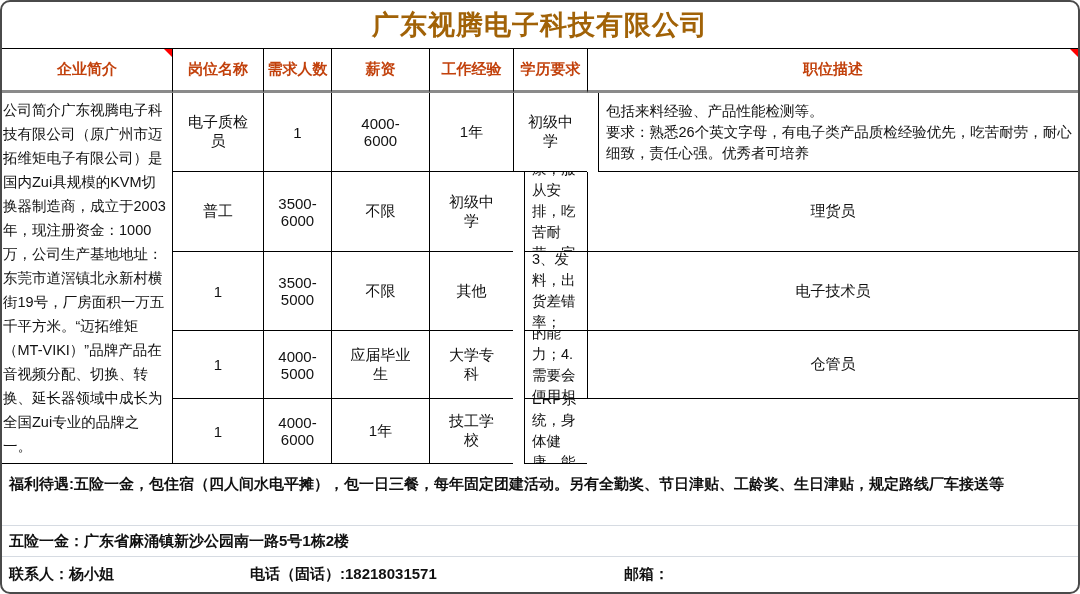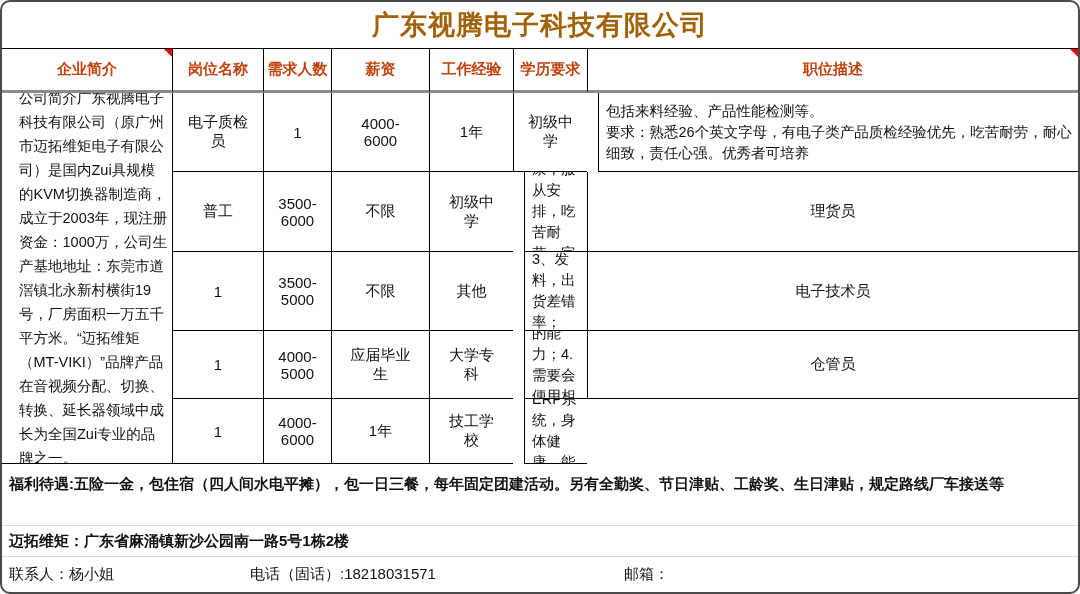--- a/index.html
+++ b/index.html
@@ -46,21 +46,21 @@
   .tri {
     position: absolute; top: 0; right: 0;
     width: 0; height: 0;
     border-left: 8px solid transparent;
     border-top: 8px solid #ff0000;
   }
   .intro-cell {
     grid-column: 1; grid-row: 2 / 7;
     border-bottom: 1px solid #000;
     display: flex; align-items: center;
-    padding: 4px 4px 4px 17px;
+    padding: 4px 4px 4px 1px;
   }
   .intro-text {
     font-size: 14.5px; line-height: 24px;
     white-space: pre-line;
   }
   .jcell {
     border-bottom: 1px solid #000;
     display: flex; align-items: center; justify-content: center;
     font-size: 15px; text-align: center;
     padding: 14px;
@@ -85,21 +85,21 @@
     height: 31px;
     border-bottom: 1px solid #d6dbe2;
     display: flex; align-items: center;
     padding-left: 7px;
     font-size: 15px; font-weight: bold;
   }
   .footer-contact {
     height: 35px;
     display: flex; align-items: center;
     padding-left: 7px;
-    font-size: 15px; font-weight: normal;
+    font-size: 15px; font-weight: bold;
   }
   .contact-name { width: 241px; }
   .contact-phone { width: 374px; }
   .contact-email { flex: 1; }
 </style>
 </head>
 <body>
 
 <div class="page">
 
@@ -184,21 +184,21 @@
       <div class="desc-text">负责仓库进销存的管理工作，会使用ERP系统，身体健康，能吃苦耐劳。熟练操作电脑办公软件。</div>
     </div>
 
   </div>
 
   <div class="footer-benefits">
     <span>福利待遇:五险一金，包住宿（四人间水电平摊），包一日三餐，每年固定团建活动。另有全勤奖、节日津贴、工龄奖、生日津贴，规定路线厂车接送等</span>
   </div>
 
   <div class="footer-address">
-    <span>迈拓维矩：广东省麻涌镇新沙公园南一路5号1栋2楼</span>
+    <span>五险一金：广东省麻涌镇新沙公园南一路5号1栋2楼</span>
   </div>
 
   <div class="footer-contact">
     <span class="contact-name">联系人：杨小姐</span>
     <span class="contact-phone">电话（固话）:18218031571</span>
     <span class="contact-email">邮箱：</span>
   </div>
 
 </div>
 

